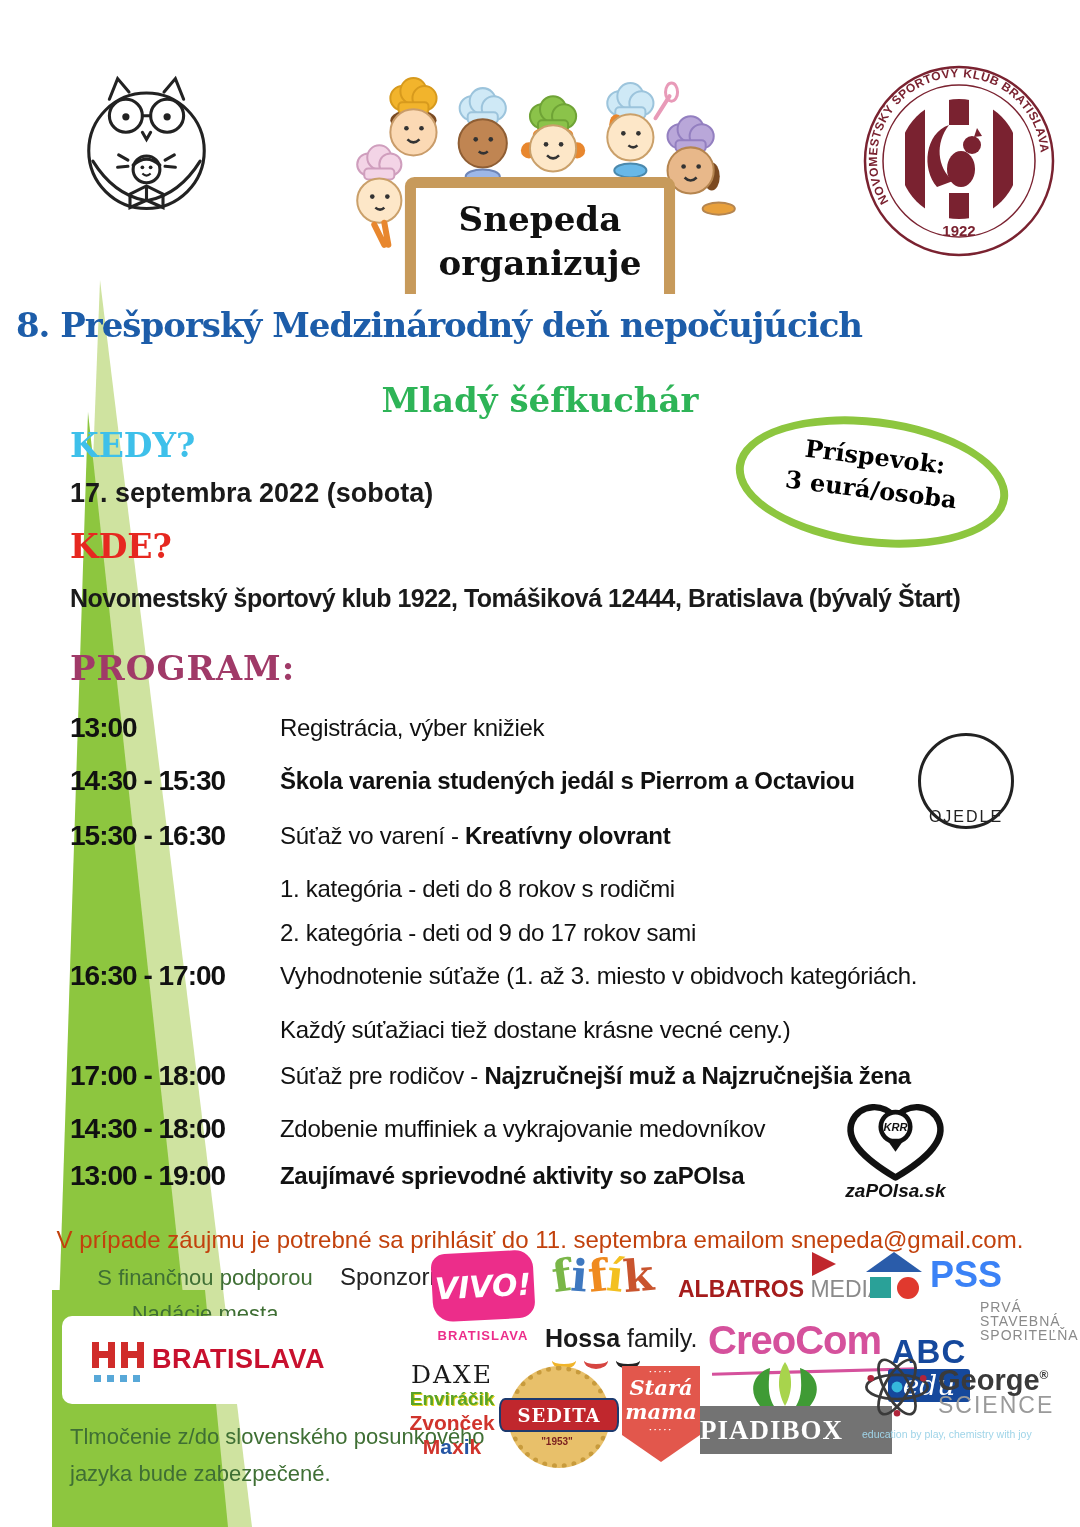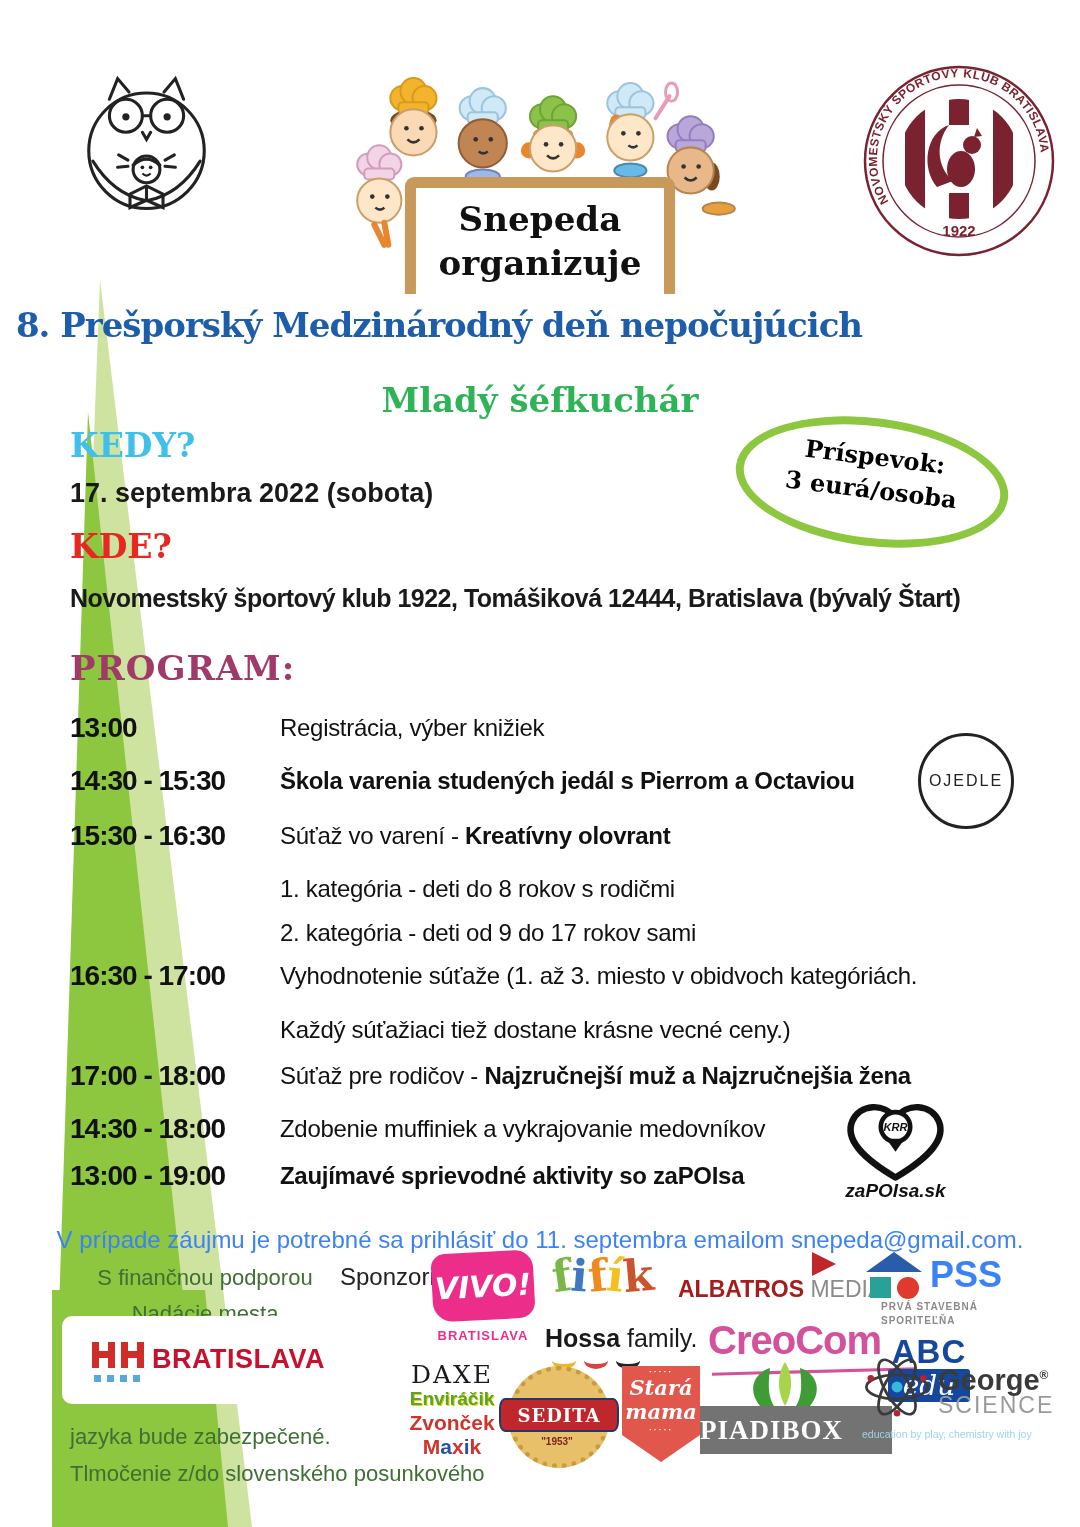--- a/index.html
+++ b/index.html
@@ -20,41 +20,41 @@
   
   .fee{left:735px;top:418px;width:258px;height:112px;border:8px solid #8dc63f;border-radius:50%;
        transform:rotate(7deg);text-align:center;}
   .fee .l1{margin-top:16px;font-size:24px;font-weight:bold;font-family:"DejaVu Serif",serif;}
   .fee .l2{margin-top:4px;font-size:24px;font-weight:bold;font-family:"DejaVu Serif",serif;}
   
   .prow{position:absolute;left:70px;width:940px;height:36px;}
   .ptime{position:absolute;left:0;top:0;font-size:28px;font-weight:bold;letter-spacing:-1px;color:#111;}
   .ptext{position:absolute;left:210px;top:2px;font-size:24px;letter-spacing:-0.3px;color:#111;white-space:nowrap;}
   .ojedle{left:918px;top:733px;width:90px;height:90px;border:3px solid #222;border-radius:50%;
-          display:flex;align-items:center;justify-content:center;font-size:16px;letter-spacing:2px;color:#222;background:#fff;}
+          display:flex;align-items:flex-end;justify-content:center;font-size:16px;letter-spacing:2px;color:#222;background:#fff;}
   .zapolsa-label{left:838px;top:1180px;width:115px;text-align:center;font-size:19px;font-weight:bold;color:#111;font-style:italic;}
-  .note{left:0;top:1226px;width:1080px;text-align:center;font-size:24px;color:#3b82f6;}
+  .note{left:0;top:1226px;width:1080px;text-align:center;font-size:24px;color:#c2410c;}
   
   .support{left:85px;top:1260px;width:240px;text-align:center;font-size:22px;line-height:36px;color:#3f6f34;}
   .ba-card{left:62px;top:1316px;width:272px;height:88px;background:#fff;border-radius:10px;}
   .ba-text{position:absolute;left:90px;top:28px;font-size:27px;font-weight:bold;color:#c8102e;letter-spacing:0.5px;}
   .interp{left:70px;top:1418px;font-size:22px;line-height:37px;color:#3f6f34;}
   .sponsors-label{left:340px;top:1263px;font-size:24px;color:#222;}
   
   .vivo{left:432px;top:1252px;width:102px;height:68px;background:#ec2d8a;border-radius:14px 18px 16px 20px;
         transform:rotate(-3deg);display:flex;align-items:center;justify-content:center;}
   .vivo span{color:#fff;font-size:30px;font-weight:bold;font-style:italic;font-family:"DejaVu Sans",sans-serif;}
   .vivo-city{left:430px;top:1328px;width:106px;text-align:center;color:#ec2d8a;font-weight:bold;font-size:13px;letter-spacing:1px;}
   .fifik{left:552px;top:1250px;font-family:"DejaVu Serif",serif;font-weight:bold;font-size:44px;}
   .fifik span{display:inline-block;}
   .albatros{left:678px;top:1276px;font-size:23px;white-space:nowrap;}
   .alb-flag{left:812px;top:1252px;width:0;height:0;border-left:24px solid #c0272d;
             border-top:12px solid transparent;border-bottom:12px solid transparent;}
   .pss-name{left:930px;top:1254px;font-size:36px;font-weight:bold;color:#3b82f6;}
-  .pss-sub{left:881px;top:1300px;font-size:10px;letter-spacing:1px;color:#8a8a8a;line-height:14px;font-weight:bold;}
+  .pss-sub{left:980px;top:1300px;font-size:14px;letter-spacing:1px;color:#8a8a8a;line-height:14px;}
   .hossa{left:545px;top:1324px;font-size:25px;color:#1a1a1a;}
   .smiles{left:552px;top:1352px;display:flex;gap:8px;}
   .smile{width:24px;height:12px;border-bottom:5px solid;border-radius:50%;}
   .creocom{left:708px;top:1318px;font-size:40px;color:#d5519c;font-weight:bold;letter-spacing:-1px;}
   .creo-line{left:712px;top:1370px;width:205px;height:3px;background:#d5519c;transform:rotate(-1.5deg);}
   .abc{left:888px;top:1335px;width:82px;text-align:center;}
   .abc .l1{font-size:33px;font-weight:bold;color:#15489c;line-height:33px;letter-spacing:1px;}
   .abc .l2{margin-top:1px;background:#15489c;border-radius:3px;color:#fff;font-size:28px;line-height:33px;
            font-style:italic;font-weight:normal;font-family:"DejaVu Serif",serif;}
   .daxe{left:393px;top:1363px;width:118px;text-align:center;line-height:24px;}
@@ -316,22 +316,22 @@
         <rect x="2" y="37" width="7" height="7"></rect>
           <rect x="15" y="37" width="7" height="7"></rect>
         <rect x="28" y="37" width="7" height="7"></rect>
           <rect x="41" y="37" width="7" height="7"></rect>
       </g>
     </svg>
     <span class="ba-text">BRATISLAVA</span>
   </div>
 
   <div class="abs interp">
+    <div>Tlmočenie z/do slovenského posunkového</div>
     <div>jazyka bude zabezpečené.</div>
-    <div>Tlmočenie z/do slovenského posunkového</div>
   </div>
 
   <div class="abs sponsors-label">Sponzori:</div>
 
   <div class="abs vivo">
     <span>VIVO!</span>
   </div>
   <div class="abs vivo-city">BRATISLAVA</div>
 
   <div class="abs fifik">

